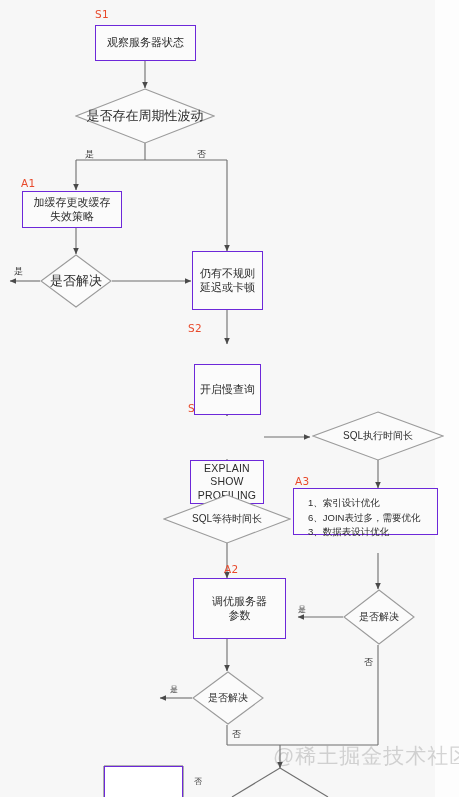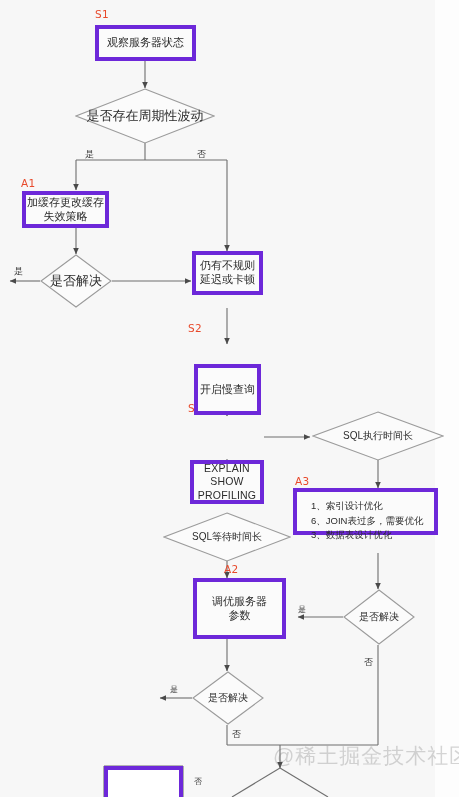--- a/index.html
+++ b/index.html
@@ -26,21 +26,21 @@
   #flow-svg {
     position: absolute;
     left: 0;
     top: 0;
     width: 459px;
     height: 797px;
   }
   .node-box {
     position: absolute;
     box-sizing: border-box;
-    border: 4px solid #6d28d9;
+    border: 1px solid #6d28d9;
     background: #fbfbfb;
     display: flex;
     align-items: center;
     justify-content: center;
     text-align: center;
     color: #2b2b2b;
     line-height: 1.25;
   }
   .node-box.zh { font-size: 11px; }
   .node-box.en { font-size: 10.5px; letter-spacing: .2px; }
@@ -177,36 +177,36 @@
   <div class="diamond" style="left:75px; top:88px; width:140px; height:56px;">
     <svg width="140" height="56" style="position:absolute;left:0;top:0">
       <polygon points="70,1 139,28 70,55 1,28" fill="#fbfbfb" stroke="#9b9b9b" stroke-width="1.1"></polygon>
     </svg>
     <span class="dlabel">是否存在周期性波动</span>
   </div>
 
   <div class="edge-label" style="left:85px; top:148px;">是</div>
   <div class="edge-label" style="left:197px; top:148px;">否</div>
 
-  <div class="node-box zh" style="left:22px; top:191px; width:87px; height:37px;">
+  <div class="node-box zh" style="left:22px; top:191px; width:100px; height:37px;">
     <span>
       <span>加缓存更改缓存</span><br>
       <span>失效策略</span>
     </span>
   </div>
 
   <div class="diamond" style="left:40px; top:254px; width:72px; height:54px;">
     <svg width="72" height="54" style="position:absolute;left:0;top:0">
       <polygon points="36,1 71,27 36,53 1,27" fill="#fbfbfb" stroke="#9b9b9b" stroke-width="1.1"></polygon>
     </svg>
     <span class="dlabel">是否解决</span>
   </div>
   <div class="edge-label" style="left:14px; top:265px;">是</div>
 
-  <div class="node-box zh" style="left:192px; top:251px; width:71px; height:44px;">
+  <div class="node-box zh" style="left:192px; top:251px; width:71px; height:59px;">
     <span>
       <span>仍有不规则</span><br>
       <span>延迟或卡顿</span>
     </span>
   </div>
 
   <div class="node-box zh" style="left:194px; top:344px; width:67px; height:51px;margin-top:20px;">
     <span>开启慢查询</span>
   </div>
 
@@ -218,21 +218,21 @@
     </span>
   </div>
 
   <div class="diamond" style="left:312px; top:411px; width:132px; height:50px;">
     <svg width="132" height="50" style="position:absolute;left:0;top:0">
       <polygon points="66,1 131,25 66,49 1,25" fill="#fbfbfb" stroke="#9b9b9b" stroke-width="1.1"></polygon>
     </svg>
     <span class="dlabel small">SQL执行时间长</span>
   </div>
 
-  <div class="diamond" style="left:163px; top:512px; width:128px; height:50px;">
+  <div class="diamond" style="left:163px; top:494px; width:128px; height:50px;">
     <svg width="128" height="50" style="position:absolute;left:0;top:0">
       <polygon points="64,1 127,25 64,49 1,25" fill="#fbfbfb" stroke="#9b9b9b" stroke-width="1.1"></polygon>
     </svg>
     <span class="dlabel small">SQL等待时间长</span>
   </div>
 
   <div class="node-box listbox" style="left:293px; top:488px; width:145px; height:47px;">
     <div class="li">1、索引设计优化</div>
     <div class="li">6、JOIN表过多，需要优化</div>
     <div class="li">3、数据表设计优化</div>

